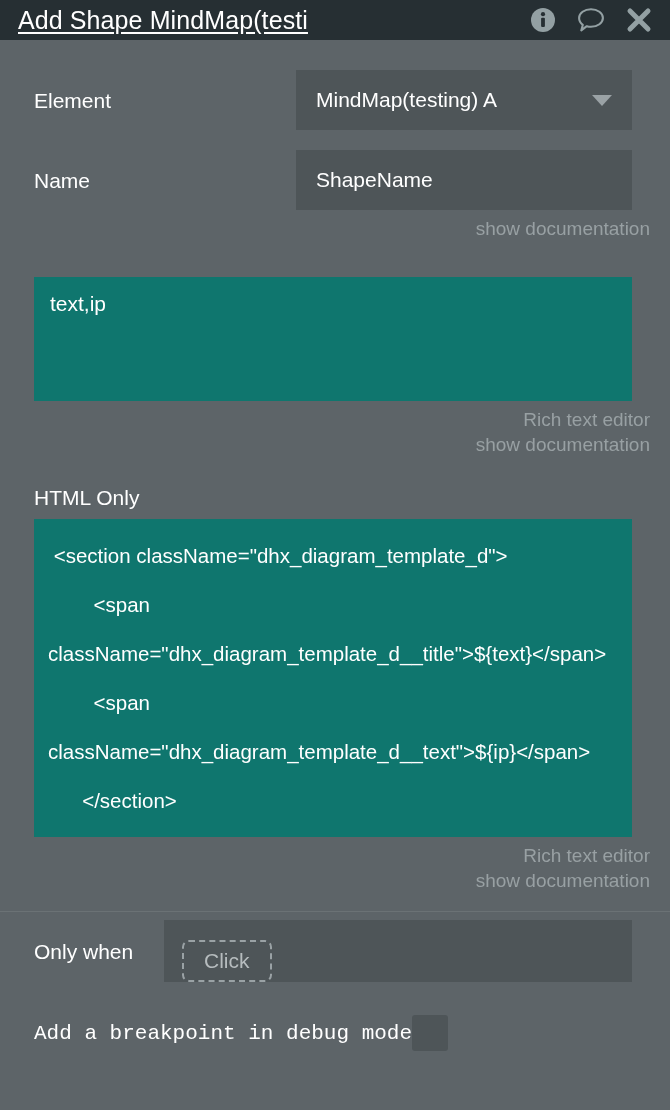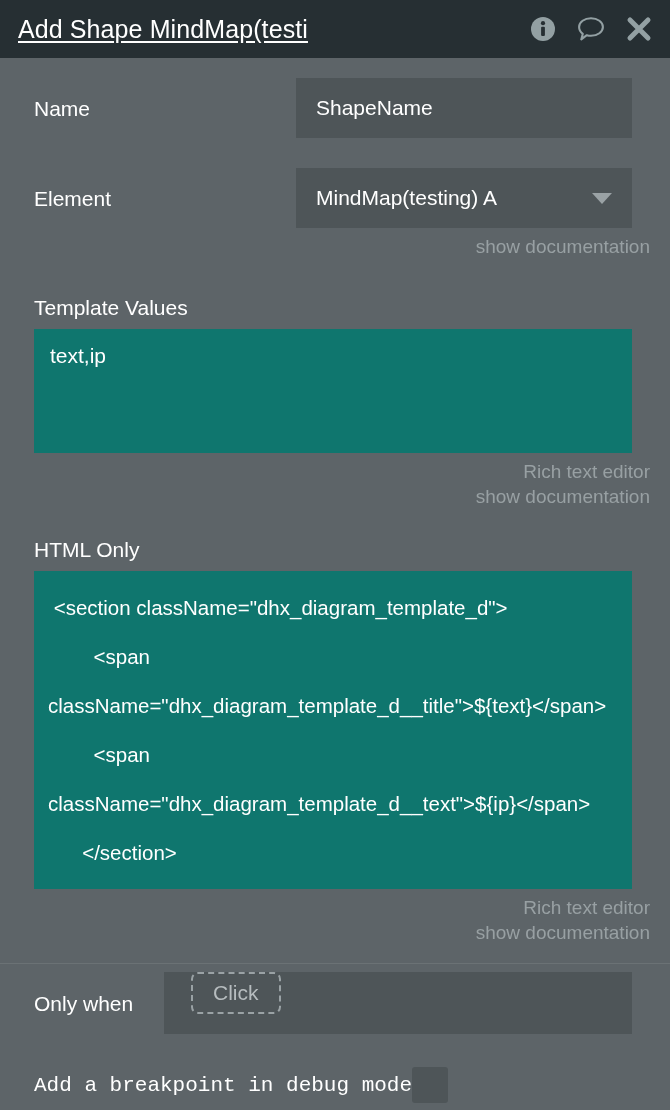--- a/index.html
+++ b/index.html
@@ -10,21 +10,21 @@
     width: 670px;
     height: 1110px;
     background: #5d6468;
     font-family: "Liberation Sans", sans-serif;
     overflow: hidden;
     position: relative;
   }
 
   
   .titlebar {
-    height: 58px;
+    height: 40px;
     background: #262f33;
     display: flex;
     align-items: center;
     padding: 0 16px 0 18px;
     box-sizing: border-box;
   }
   .titlebar-title {
     color: #ffffff;
     font-size: 25px;
     line-height: 30px;
@@ -147,22 +147,22 @@
   .row-onlywhen {
     height: 62px;
     margin-top: 8px;
     padding: 0 38px 0 34px;
   }
   .label-onlywhen { flex: 0 0 130px; }
   .field-onlywhen {
     background: #4e5558;
     height: 62px;
     display: flex;
-    align-items: flex-start;
-    padding-left: 27px;
+    align-items: flex-end;
+    padding-left: 18px;
     flex: 1 1 auto;
     box-sizing: border-box;
   }
   .chip {
     border: 2px dashed #9aa2a5;
     border-radius: 7px;
     color: #b6bcbe;
     font-size: 21px;
     padding: 7px 20px;
     line-height: 24px;
@@ -208,41 +208,40 @@
     <div class="icon-btn">
       <svg width="26" height="26" viewBox="0 0 26 26" aria-hidden="true">
         <path d="M4 4 L22 22 M22 4 L4 22" stroke="#93a0a3" stroke-width="5" stroke-linecap="round"></path>
       </svg>
     </div>
   </div>
 </div>
 
 <div class="form">
 
-  <div class="row row-name">
-    <div class="label">Name</div>
-    <div class="field">
-      <span class="field-value">ShapeName</span>
-    </div>
-  </div>
-
   <div class="row row-element">
     <div class="label">Element</div>
     <div class="field">
       <span class="field-value">MindMap(testing) A</span>
       <span class="chevron"></span>
     </div>
   </div>
 
+  <div class="row row-name">
+    <div class="label">Name</div>
+    <div class="field">
+      <span class="field-value">ShapeName</span>
+    </div>
+  </div>
+
   <div class="hint hint-block">
     <span class="hint-line">show documentation</span>
   </div>
 
   <div class="section section-template">
-    <div class="section-label">Template Values</div>
     <div class="textarea textarea-template">text,ip</div>
   </div>
 
   <div class="hint hint-block">
     <span class="hint-line">Rich text editor</span>
     <span class="hint-line">show documentation</span>
   </div>
 
   <div class="section section-code">
     <div class="section-label">HTML Only</div>

